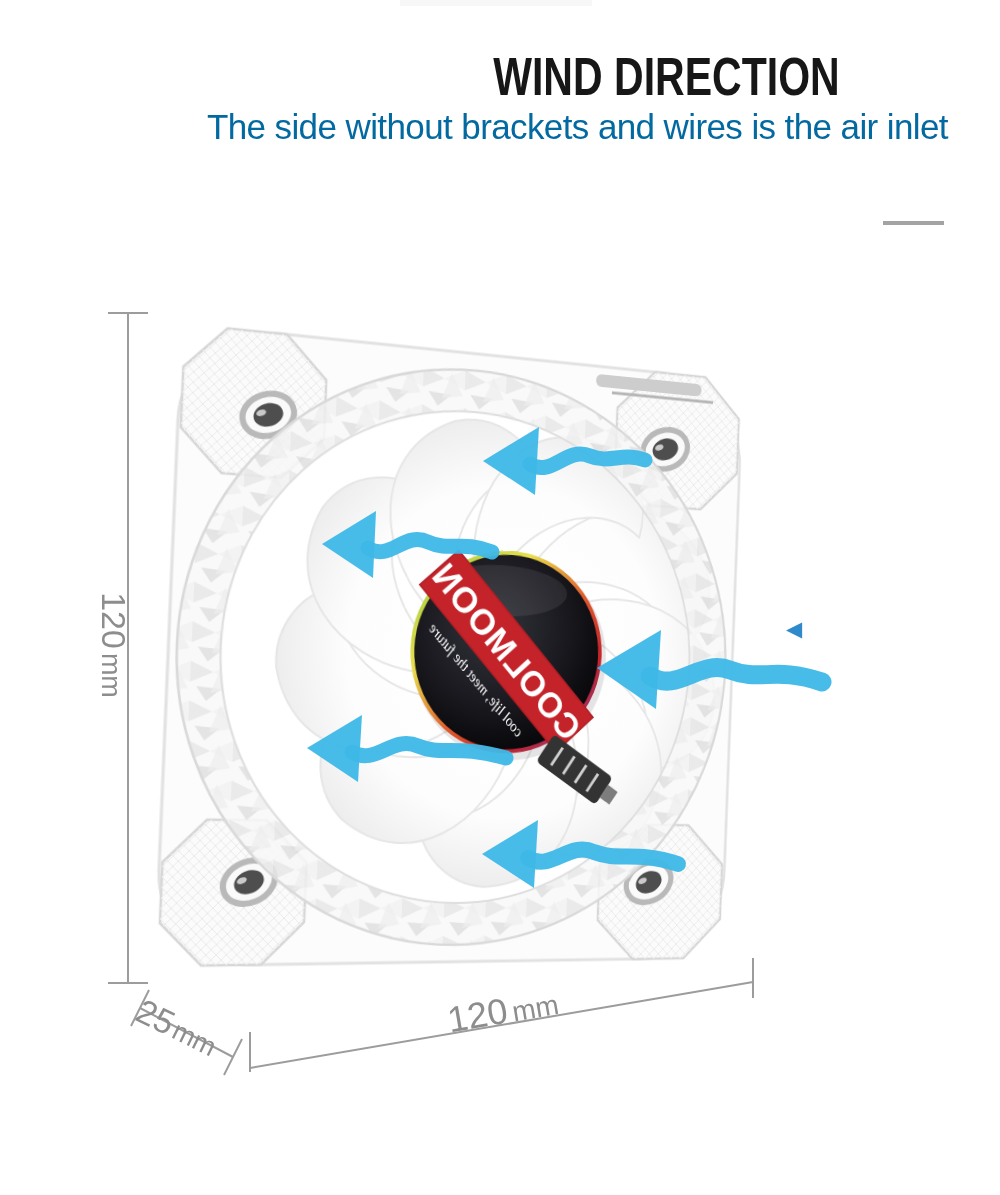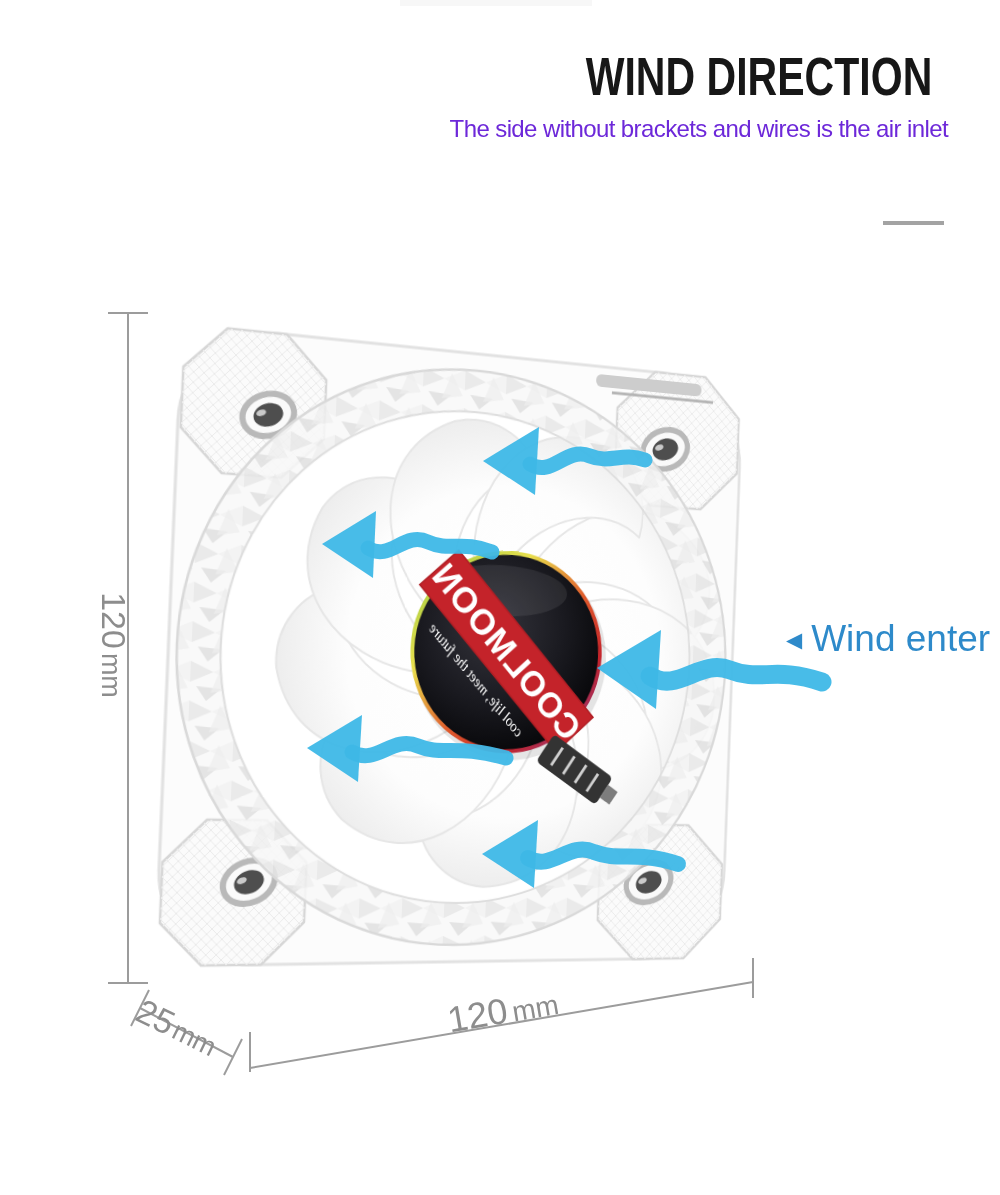--- a/index.html
+++ b/index.html
@@ -9,21 +9,21 @@
   }
   
   .top-strip{position:absolute;left:400px;top:0;width:192px;height:6px;background:#f7f7f7;}
 
   .header{position:absolute;right:52px;top:48px;text-align:center;}
   .title{
     font-size:54px;font-weight:bold;color:#171717;white-space:nowrap;
     transform:scaleX(.76);transform-origin:right top;letter-spacing:0px;line-height:1.05;
   }
   .subtitle{
-    margin-top:10px;font-size:24px;color:#6d28d9;white-space:nowrap;letter-spacing:-0.6px;
+    margin-top:2px;font-size:35px;color:#0369a1;white-space:nowrap;letter-spacing:-0.6px;
   }
   .divider{position:absolute;left:883px;top:221px;width:61px;height:4px;background:#a3a3a3;}
 
   
   .fan-wrap{
     position:absolute;left:148px;top:290px;width:640px;height:730px;
     transform:perspective(1500px) rotateY(16deg) rotateZ(2.4deg);
     transform-origin:42% 50%;
   }
   .fan-wrap svg{display:block;width:100%;height:100%;}
@@ -221,14 +221,13 @@
     </g>
     <g>
       <path class="airflow-tail" style="stroke-width:16" d="M 528 858 C 552 872, 568 841, 594 852 C 620 862, 634 850, 678 864"></path>
       <polygon class="airflow-head" points="482,854 538,820 534,888"></polygon>
     </g>
   </g>
 </svg>
 
 <div class="wind-enter">
   <span class="tri">◀</span>
-  <span>Wind enter</span>
 </div>
 
 </body></html>

